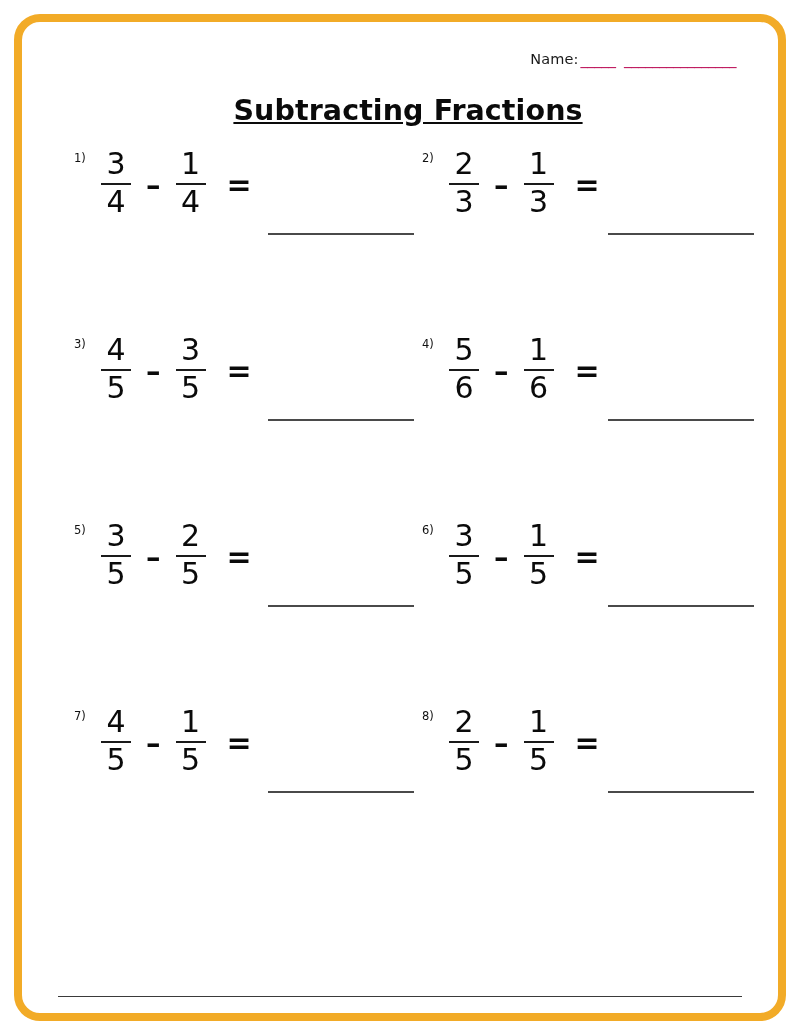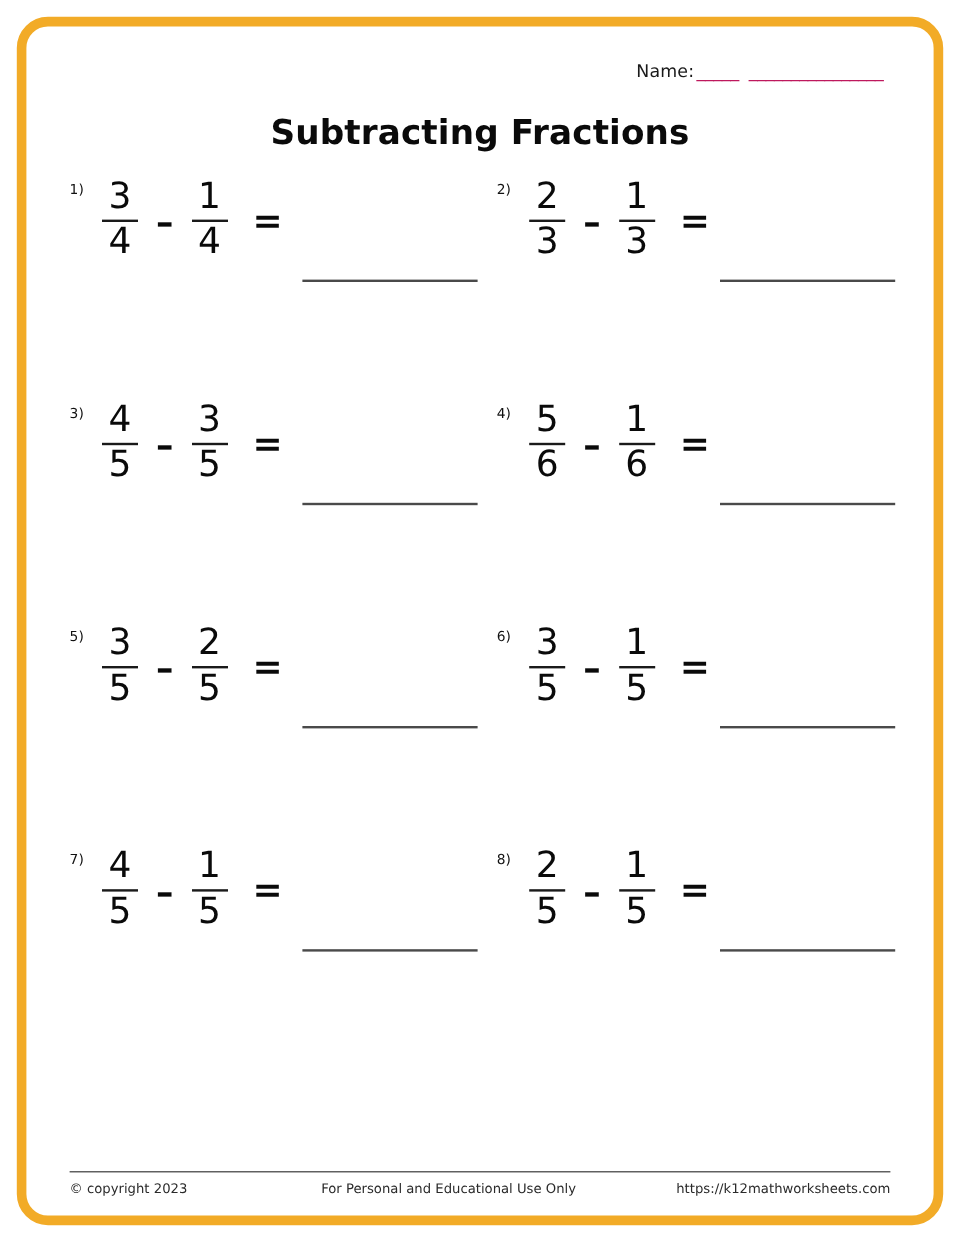--- a/index.html
+++ b/index.html
@@ -35,21 +35,21 @@
     pointer-events: none;
   }
 
   .content {
     position: absolute;
     left: 22px;
     top: 22px;
     right: 22px;
     bottom: 22px;
     box-sizing: border-box;
-    padding: 28px 36px 0 36px;
+    padding: 28px 36px 0 52px;
   }
 
   
   .name-row {
     display: flex;
     justify-content: flex-end;
     align-items: baseline;
     height: 26px;
     padding-right: 6px;
   }
@@ -68,20 +68,21 @@
   }
 
   
   .title {
     text-align: center;
     font-size: 28.5px;
     font-weight: bold;
     color: #0a0a0a;
     margin-top: 18px;
     letter-spacing: 0.1px;
+    text-decoration: underline;
   }
 
   
   .instruction {
     font-size: 14px;
     color: #1a1a1a;
     margin-top: 26px;
     margin-left: 4px;
   }
 
@@ -383,21 +384,16 @@
             </span>
           </div>
           <div class="answer-blank"></div>
         </div>
       </div>
 
     </div>
 
     <div class="footer">
       <div class="footer-rule"></div>
-      <div class="footer-text">
-        <span class="footer-left">© copyright 2023</span>
-        <span class="footer-center">For Personal and Educational Use Only</span>
-        <span class="footer-right">https://k12mathworksheets.com</span>
-      </div>
     </div>
 
   </div>
 </div>
 
 </body></html>

